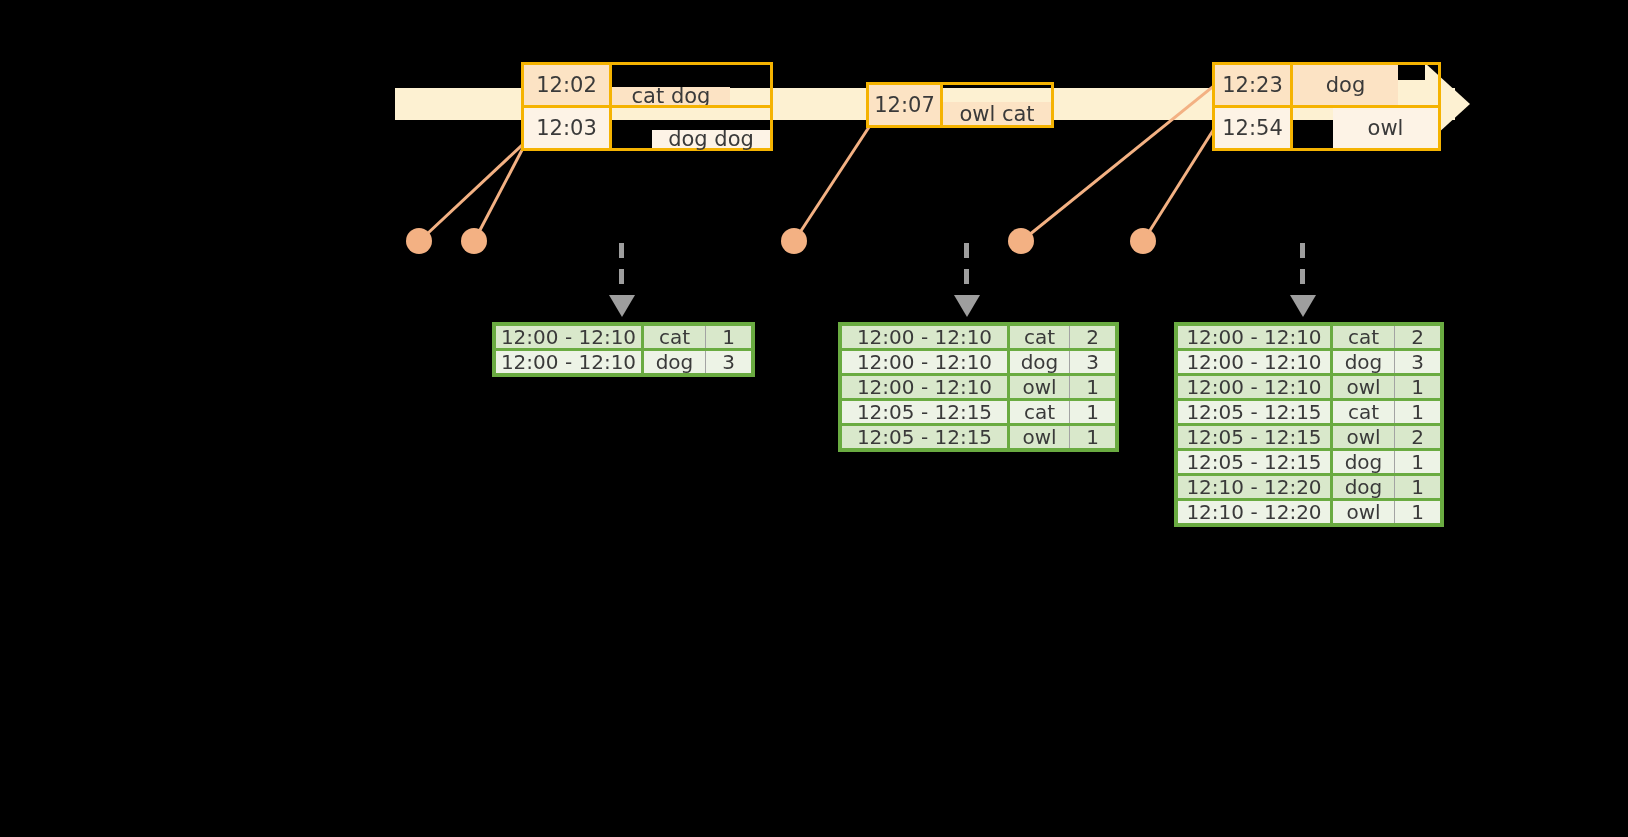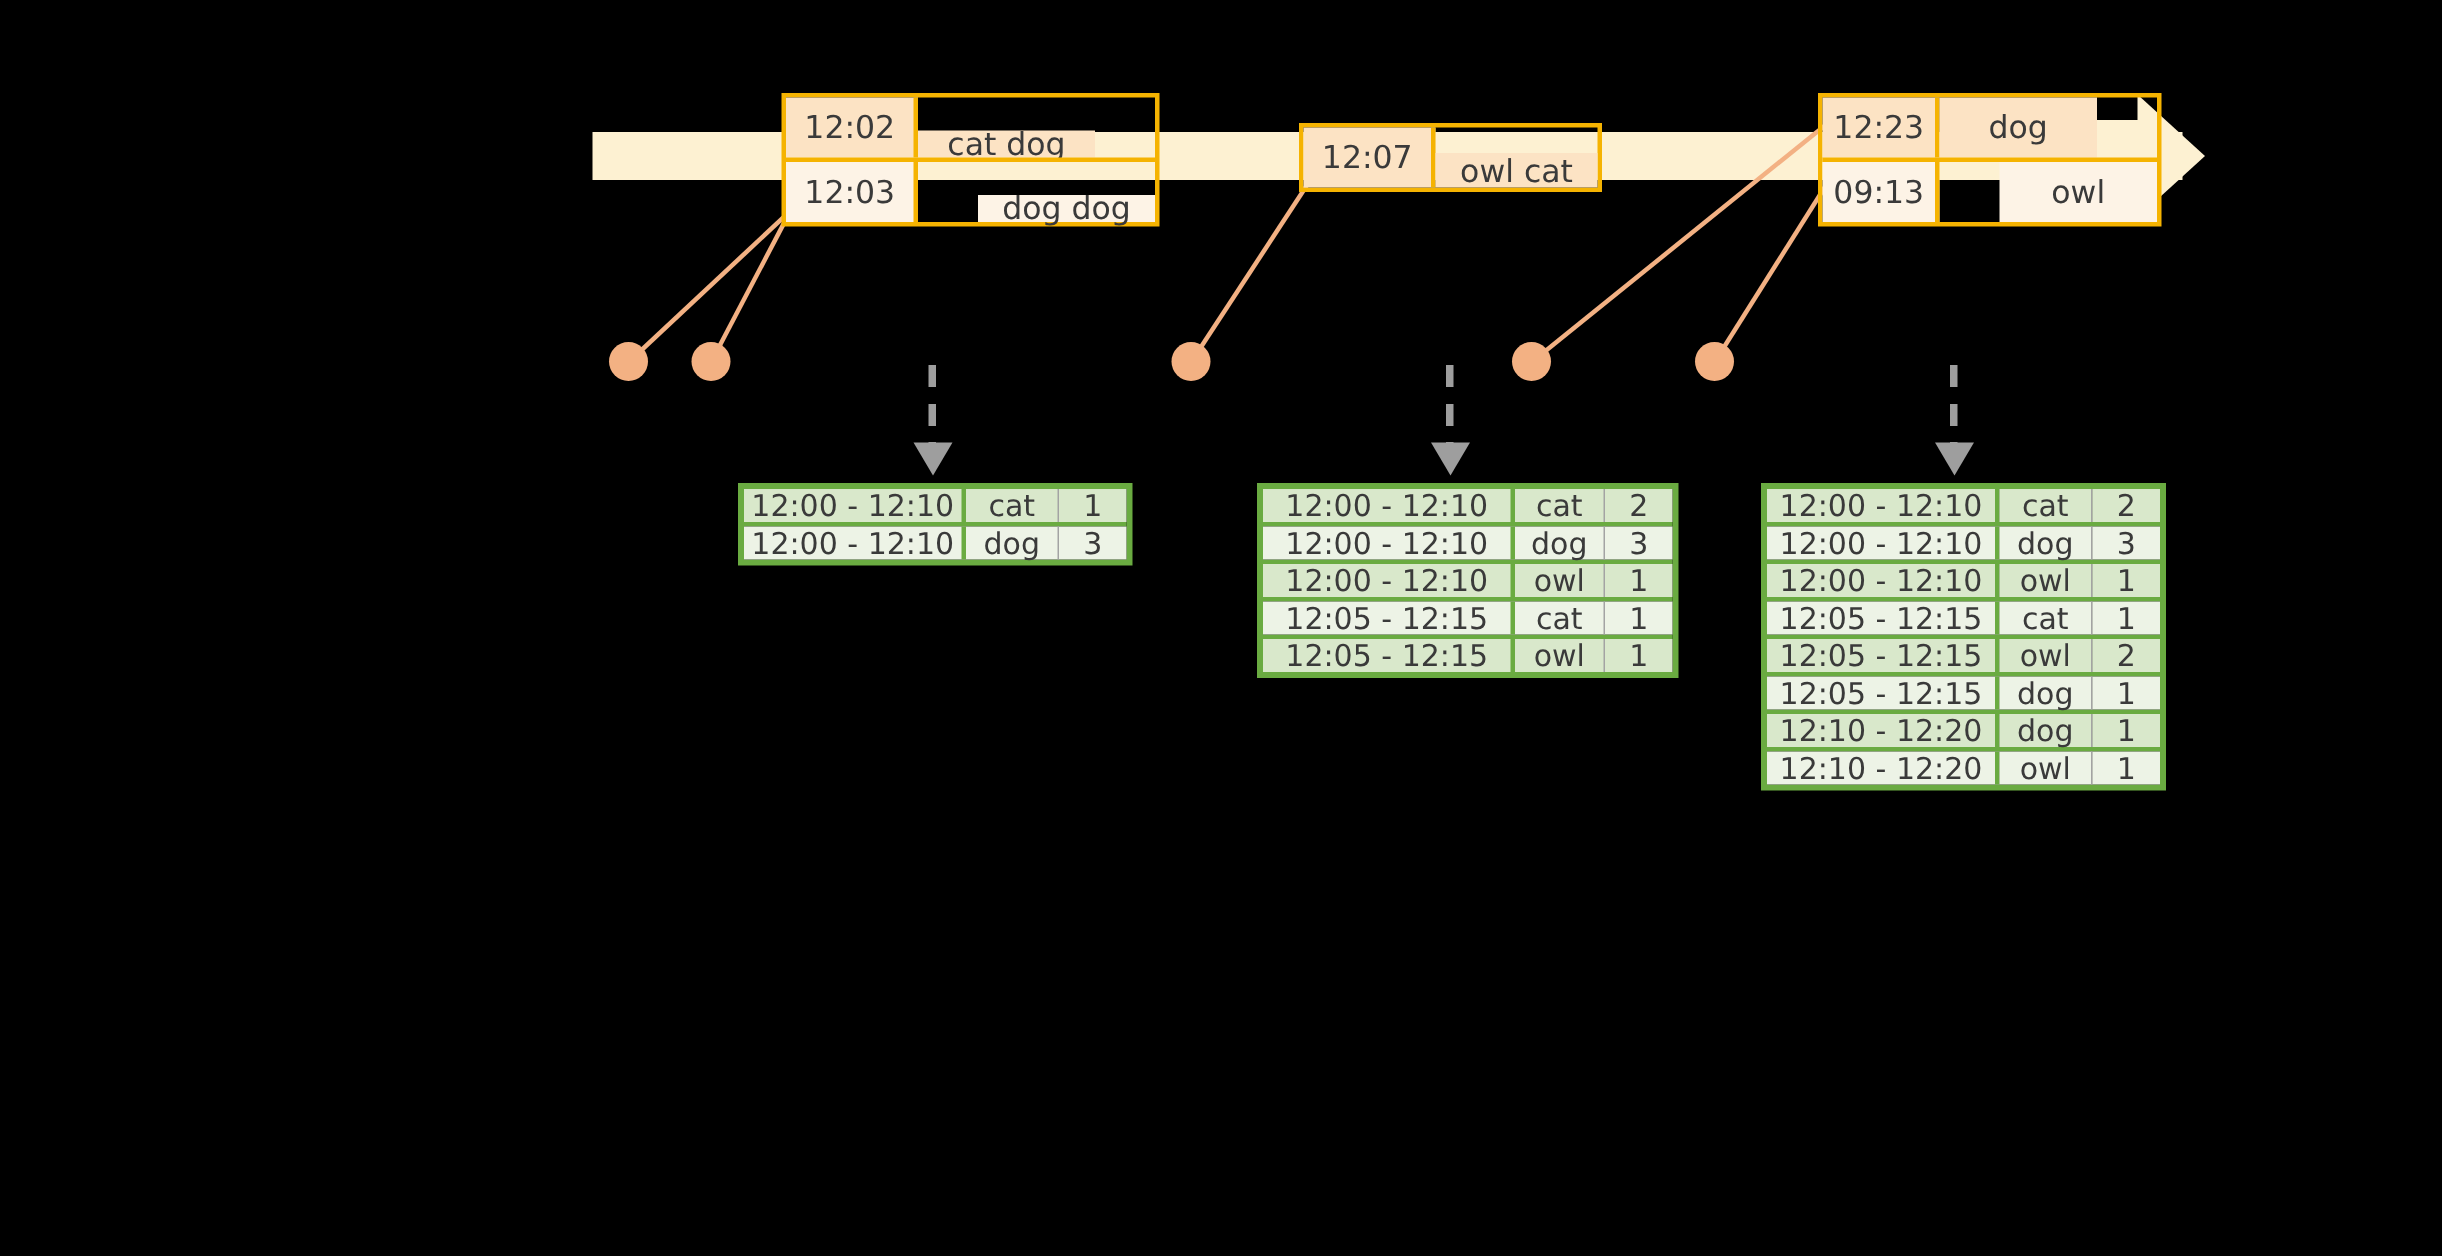--- a/index.html
+++ b/index.html
@@ -82,21 +82,21 @@
     box-sizing: border-box;
     white-space: nowrap;
   }
 
   
   #event-box-1 { left: 521px; top: 62px; }
   #event-box-1 .event-cell-time { width: 88px; }
   #event-box-1 .event-cell-val  { width: 118px; margin-top: 22px; }
 
   #event-box-2 { left: 866px; top: 82px; }
-  #event-box-2 .event-cell-time { width: 88px; }
+  #event-box-2 .event-cell-time { width: 74px; }
   #event-box-2 .event-cell-val  { width: 108px; margin-top: 17px; }
 
   #event-box-3 { left: 1212px; top: 62px; }
   #event-box-3 .event-cell-time { width: 78px; }
   #event-box-3 .event-cell-val  { width: 105px; }
 
   
   .connector-line {
     position: absolute;
     background: #f3b183;
@@ -219,21 +219,21 @@
       <div class="cell event-cell-val">owl cat</div>
     </div>
   </div>
 
   <div class="event-box" id="event-box-3">
     <div class="event-row shade">
       <div class="cell event-cell-time">12:23</div>
       <div class="cell event-cell-val">dog</div>
     </div>
     <div class="event-row light">
-      <div class="cell event-cell-time">09:13</div>
+      <div class="cell event-cell-time">12:54</div>
       <div class="cell event-cell-val">owl</div>
     </div>
   </div>
 
   <div id="dash-layer">
       <div class="dash-arrow" style="left: 609px; top: 243px;">
         <div class="stem"></div>
         <div class="head"></div>
       </div>
       <div class="dash-arrow" style="left: 954px; top: 243px;">

